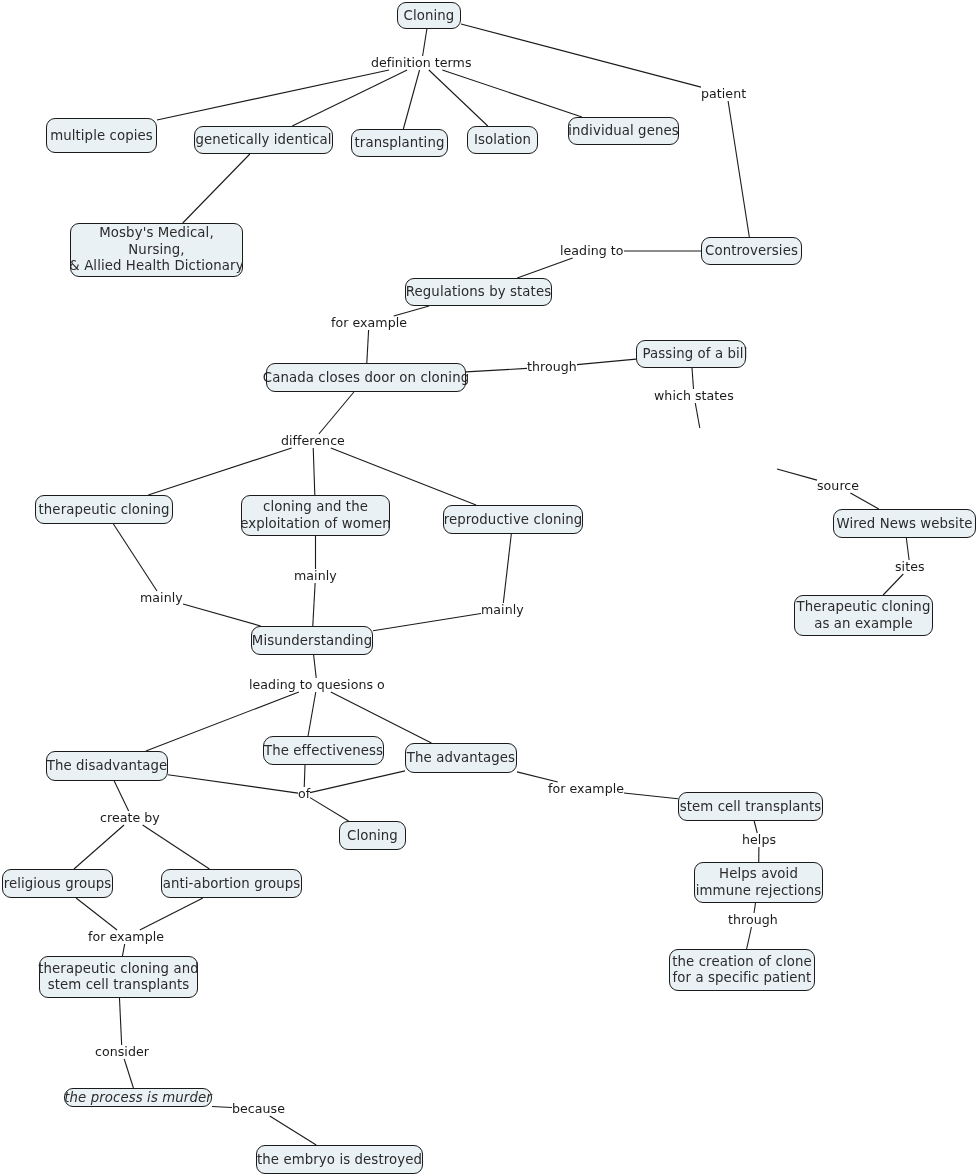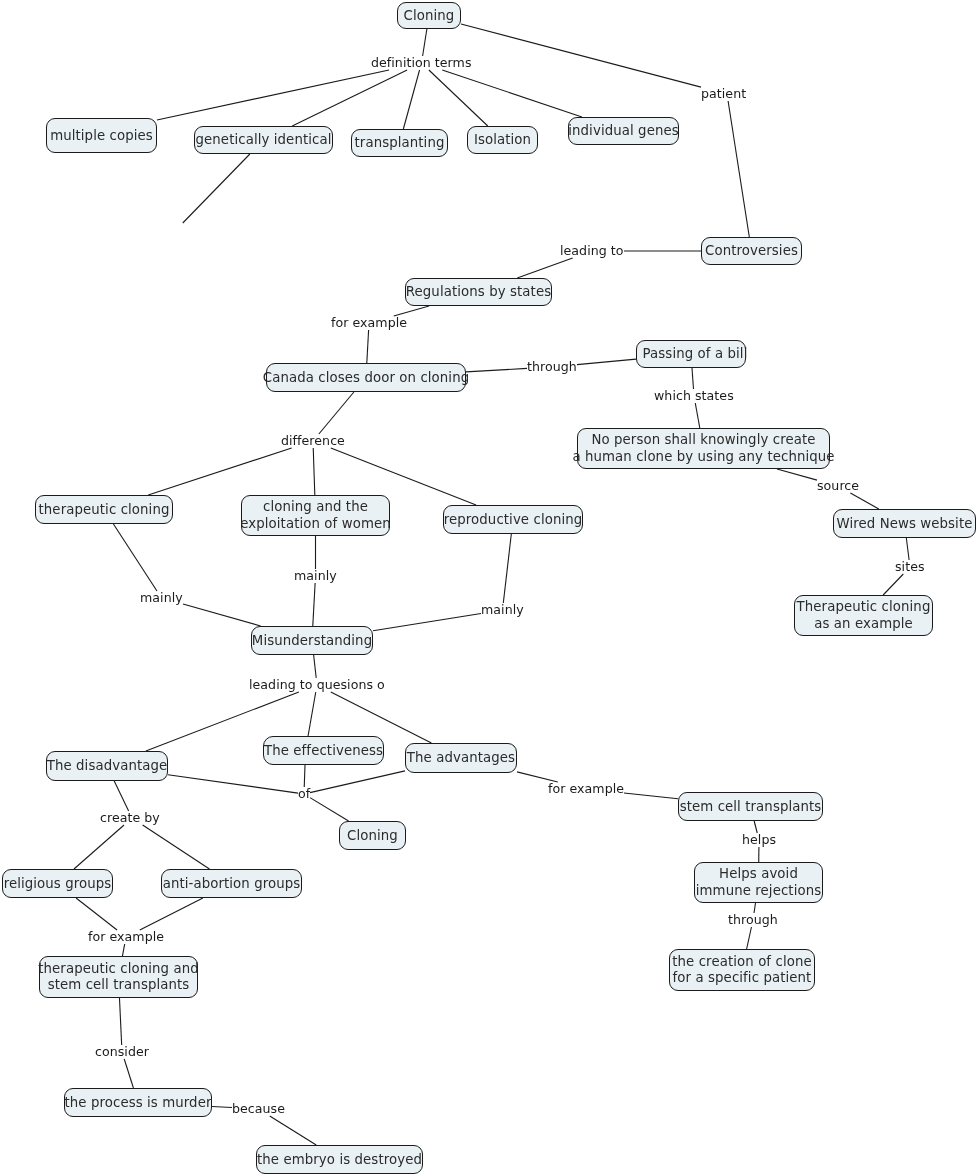--- a/index.html
+++ b/index.html
@@ -118,26 +118,27 @@
       <line x1="124.22" y1="1059.00" x2="133.41" y2="1088.00" stroke="#1b1b1b" stroke-width="1.1"></line>
       <line x1="212.00" y1="1106.49" x2="232.00" y2="1107.57" stroke="#1b1b1b" stroke-width="1.1"></line>
       <line x1="269.73" y1="1116.00" x2="316.24" y2="1145.00" stroke="#1b1b1b" stroke-width="1.1"></line>
     </svg>
 <div class="node" style="left: 397px; top: 2px; width: 64px; height: 27px;">Cloning</div>
     <div class="node" style="left: 46px; top: 118px; width: 111px; height: 35px;">multiple copies</div>
     <div class="node" style="left: 194px; top: 126px; width: 139px; height: 28px;">genetically identical</div>
     <div class="node" style="left: 351px; top: 129px; width: 97px; height: 28px;">transplanting</div>
     <div class="node" style="left: 467px; top: 126px; width: 71px; height: 28px;">Isolation</div>
     <div class="node" style="left: 568px; top: 117px; width: 111px; height: 28px;">individual genes</div>
+    <div class="node multiline" style="left: 70px; top: 223px; width: 173px; height: 54px;">Mosby's Medical,
+Nursing,
+&amp; Allied Health Dictionary</div>
     <div class="node" style="left: 701px; top: 237px; width: 101px; height: 28px;">Controversies</div>
     <div class="node" style="left: 405px; top: 278px; width: 147px; height: 28px;">Regulations by states</div>
     <div class="node" style="left: 636px; top: 340px; width: 110px; height: 28px; padding-left: 8px;">Passing of a bill</div>
     <div class="node" style="left: 266px; top: 363px; width: 200px; height: 29px;">Canada closes door on cloning</div>
-    <div class="node multiline" style="left: 577px; top: 428px; width: 253px; height: 41px;">No person shall knowingly create
-a human clone by using any technique</div>
     <div class="node" style="left: 35px; top: 495px; width: 138px; height: 29px;">therapeutic cloning</div>
     <div class="node multiline" style="left: 241px; top: 495px; width: 149px; height: 41px;">cloning and the
 exploitation of women</div>
     <div class="node" style="left: 443px; top: 505px; width: 140px; height: 29px;">reproductive cloning</div>
     <div class="node" style="left: 833px; top: 509px; width: 143px; height: 29px;">Wired News website</div>
     <div class="node multiline" style="left: 794px; top: 595px; width: 139px; height: 41px;">Therapeutic cloning
 as an example</div>
     <div class="node" style="left: 251px; top: 626px; width: 122px; height: 29px;">Misunderstanding</div>
     <div class="node" style="left: 263px; top: 736px; width: 121px; height: 29px; border-radius: 10px;">The effectiveness</div>
     <div class="node" style="left: 405px; top: 743px; width: 112px; height: 30px;">The advantages</div>
@@ -145,21 +146,21 @@
     <div class="node" style="left: 678px; top: 792px; width: 145px; height: 29px;">stem cell transplants</div>
     <div class="node" style="left: 339px; top: 821px; width: 67px; height: 29px;">Cloning</div>
     <div class="node" style="left: 2px; top: 869px; width: 111px; height: 29px;">religious groups</div>
     <div class="node" style="left: 161px; top: 869px; width: 141px; height: 29px;">anti-abortion groups</div>
     <div class="node multiline" style="left: 694px; top: 862px; width: 129px; height: 41px;">Helps avoid
 immune rejections</div>
     <div class="node multiline" style="left: 39px; top: 956px; width: 159px; height: 42px;">therapeutic cloning and
 stem cell transplants</div>
     <div class="node multiline" style="left: 669px; top: 949px; width: 146px; height: 42px;">the creation of clone
 for a specific patient</div>
-    <div class="node" style="left: 64px; top: 1088px; width: 148px; height: 29px;">the process is murder</div>
+    <div class="node" style="left: 64px; top: 1088px; width: 148px; height: 19px; font-style: italic;">the process is murder</div>
     <div class="node" style="left: 256px; top: 1145px; width: 167px; height: 29px;">the embryo is destroyed</div>
     <div class="edge-label" style="left: 371px; top: 56px;">definition terms</div>
     <div class="edge-label" style="left: 701px; top: 87px;">patient</div>
     <div class="edge-label" style="left: 560px; top: 244px;">leading to</div>
     <div class="edge-label" style="left: 331px; top: 316px;">for example</div>
     <div class="edge-label" style="left: 527px; top: 360px;">through</div>
     <div class="edge-label" style="left: 654px; top: 389px;">which states</div>
     <div class="edge-label" style="left: 281px; top: 434px;">difference</div>
     <div class="edge-label" style="left: 817px; top: 479px;">source</div>
     <div class="edge-label" style="left: 294px; top: 569px;">mainly</div>

